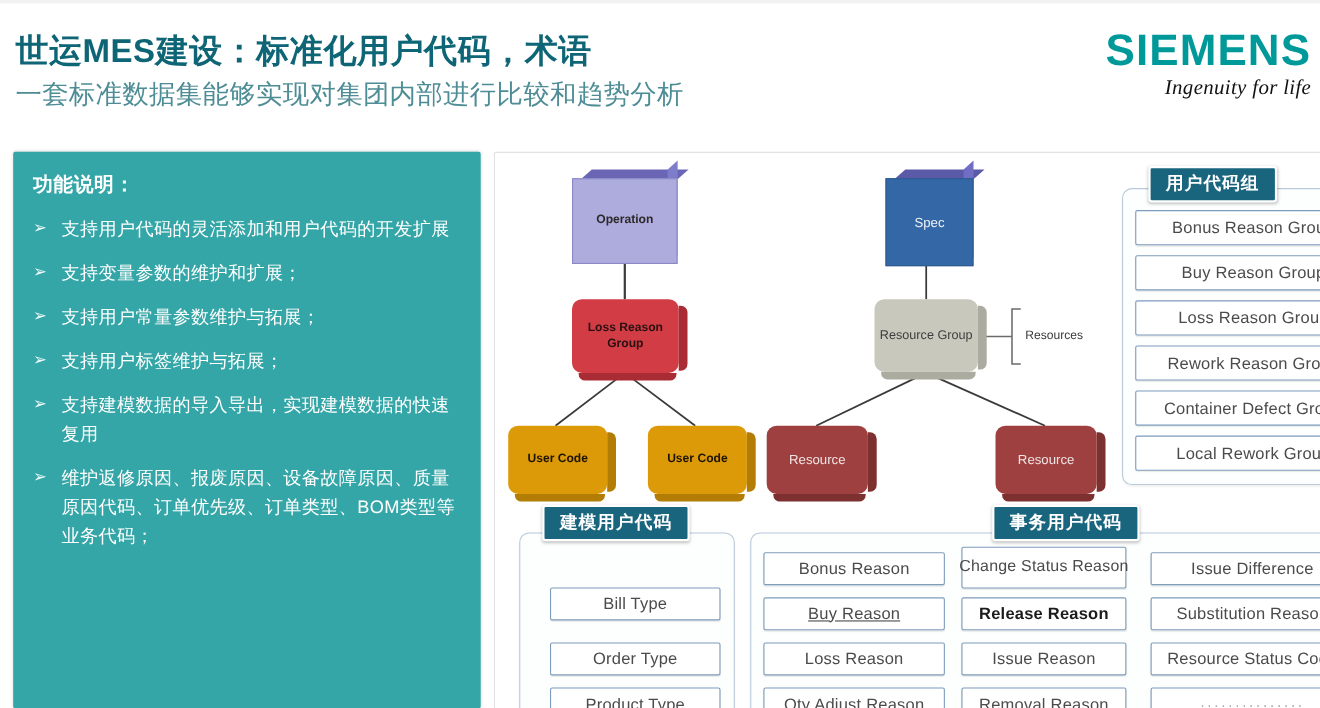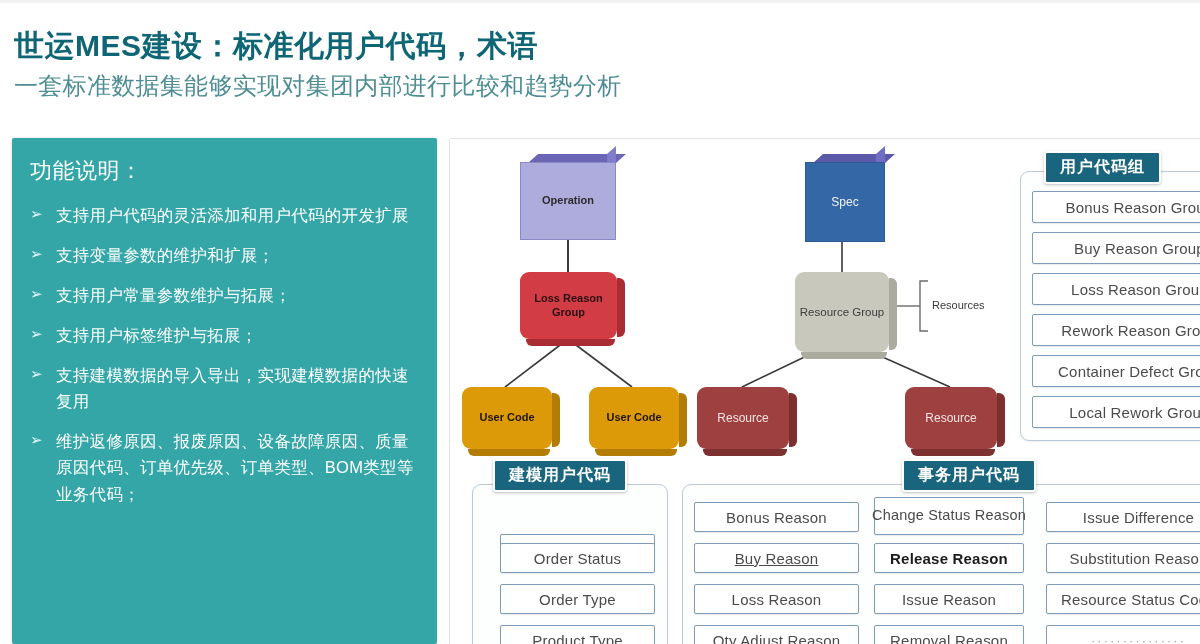--- a/index.html
+++ b/index.html
@@ -36,21 +36,21 @@
   }
 
   
   .teal-panel {
     position:absolute; left:12px; top:138px; width:425px; height:506px;
     background:#35a6a7; border-radius:2px;
     box-shadow:0 0 3px rgba(0,0,0,.15);
     padding:18px 16px 0 18px;
     color:#ffffff;
   }
-  .teal-head { font-size:22px; font-weight:normal; margin-bottom:16px; letter-spacing:.5px; }
+  .teal-head { font-size:18px; font-weight:bold; margin-bottom:16px; letter-spacing:.5px; }
   .bullet-row { display:flex; margin-bottom:14px; align-items:flex-start; }
   .bullet-mark { width:26px; flex:none; font-size:15px; line-height:1.55; color:#eafafa; }
   .bullet-txt { font-size:16.5px; line-height:1.58; letter-spacing:.3px; }
 
   
   .diag-panel {
     position:absolute; left:449px; top:138px; width:760px; height:512px;
     background:#ffffff; border:1px solid #e2e3e6; border-radius:2px;
     overflow:hidden;
   }
@@ -108,20 +108,24 @@
 </head>
 <body>
 
 <div id="slide">
 
   <div class="hdr-rule"></div>
 
   <div class="title">世运MES建设：标准化用户代码，术语</div>
   <div class="subtitle">一套标准数据集能够实现对集团内部进行比较和趋势分析</div>
 
+  <div class="siemens">
+    <div class="siemens-word">SIEMENS</div>
+    <div class="siemens-tag">Ingenuity for life</div>
+  </div>
 
   <div class="teal-panel">
     <div class="teal-head">功能说明：</div>
 
     <div class="bullet-row">
       <span class="bullet-mark">➢</span>
       <span class="bullet-txt">支持用户代码的灵活添加和用户代码的开发扩展</span>
     </div>
     <div class="bullet-row">
       <span class="bullet-mark">➢</span>
@@ -170,21 +174,21 @@
         <div class="side" style="background:#6f6ec4;"></div>
         <div class="front" style="background:#3467a6; border:1px solid #2d5a92; color:#f0f2f8; font-weight:normal; font-size:12px;">Spec</div>
       </div>
 
       <div class="rbox" style="left:70px; top:133px; width:97px; height:67px; background:#d23c45;">
         <div class="depth" style="background:#a92c35;"></div>
         <div class="depth2" style="background:#a92c35;"></div>
         <span style="position:relative; z-index:2; color:#2a1012; padding:0 6px;">Loss Reason Group</span>
       </div>
 
-      <div class="rbox" style="left:345px; top:133px; width:94px; height:80px; background:#c9c8bd;">
+      <div class="rbox" style="left:345px; top:133px; width:94px; height:66px; background:#c9c8bd;">
         <div class="depth" style="background:#acaba0;"></div>
         <div class="depth2" style="background:#acaba0;"></div>
         <span style="position:relative; z-index:2; color:#3d3d3d; font-weight:normal; font-size:11.5px;">Resource Group</span>
       </div>
 
       <div class="resources-lbl" style="left:482px; top:160px;">Resources</div>
 
       <div class="rbox" style="left:12px; top:248px; width:90px; height:62px; background:#dc9a09;">
         <div class="depth" style="background:#b27c05;"></div>
         <div class="depth2" style="background:#b27c05;"></div>
@@ -212,21 +216,20 @@
       <div class="pill" style="left:582px; top:52px; width:215px; height:32px;">Bonus Reason Group</div>
       <div class="pill" style="left:582px; top:93px; width:215px; height:32px;">Buy Reason Group</div>
       <div class="pill" style="left:582px; top:134px; width:215px; height:32px;">Loss Reason Group</div>
       <div class="pill" style="left:582px; top:175px; width:215px; height:32px;">Rework Reason Group</div>
       <div class="pill" style="left:582px; top:216px; width:215px; height:32px;">Container Defect Group</div>
       <div class="pill" style="left:582px; top:257px; width:215px; height:32px;">Local Rework Group</div>
 
       <div class="card" style="left:22px; top:345px; width:196px; height:180px;"></div>
       <div class="card-title" style="left:43px; top:320px;">建模用户代码</div>
       <div class="pill" style="left:50px; top:363px; width:155px; height:30px;margin-top:32px;">Bill Type</div>
-      <div class="pill" style="left:50px; top:404px; width:155px; height:30px;">Order Status</div>
       <div class="pill" style="left:50px; top:445px; width:155px; height:30px;">Order Type</div>
       <div class="pill" style="left:50px; top:486px; width:155px; height:30px;">Product Type</div>
 
       <div class="card" style="left:232px; top:345px; width:556px; height:180px;"></div>
       <div class="card-title" style="left:452px; top:320px;">事务用户代码</div>
 
       <div class="pill" style="left:244px; top:363px; width:165px; height:30px;">Bonus Reason</div>
       <div class="pill" style="left:244px; top:404px; width:165px; height:30px;text-decoration:underline;">Buy Reason</div>
       <div class="pill" style="left:244px; top:445px; width:165px; height:30px;">Loss Reason</div>
       <div class="pill" style="left:244px; top:486px; width:165px; height:30px;">Qty Adjust Reason</div>

